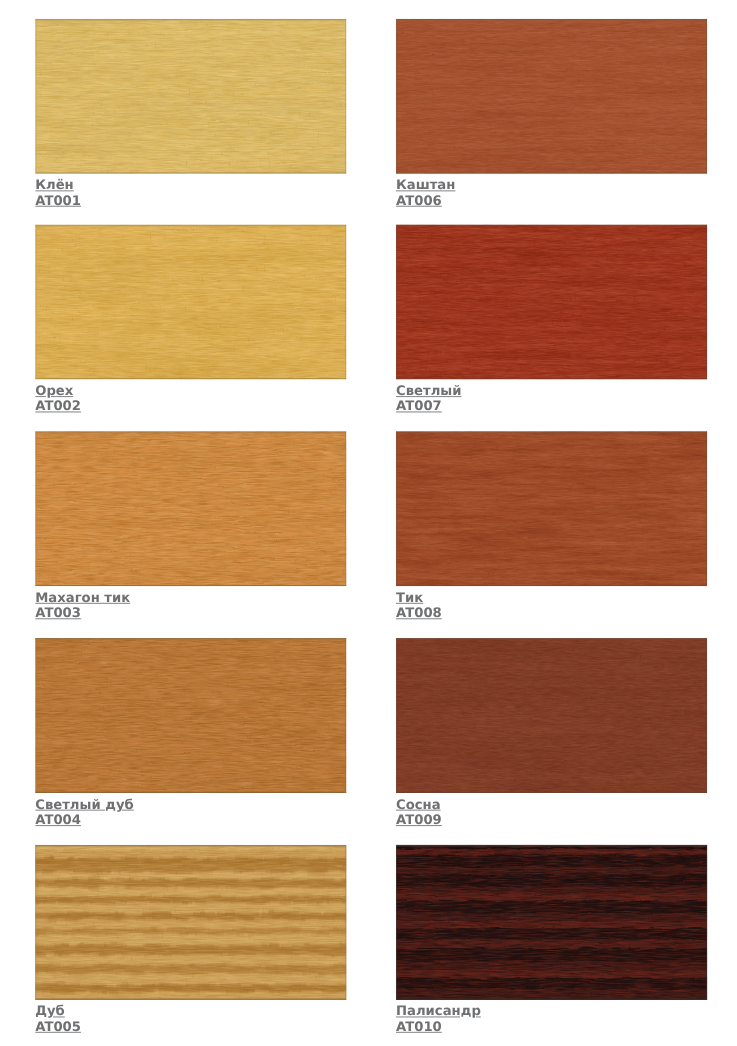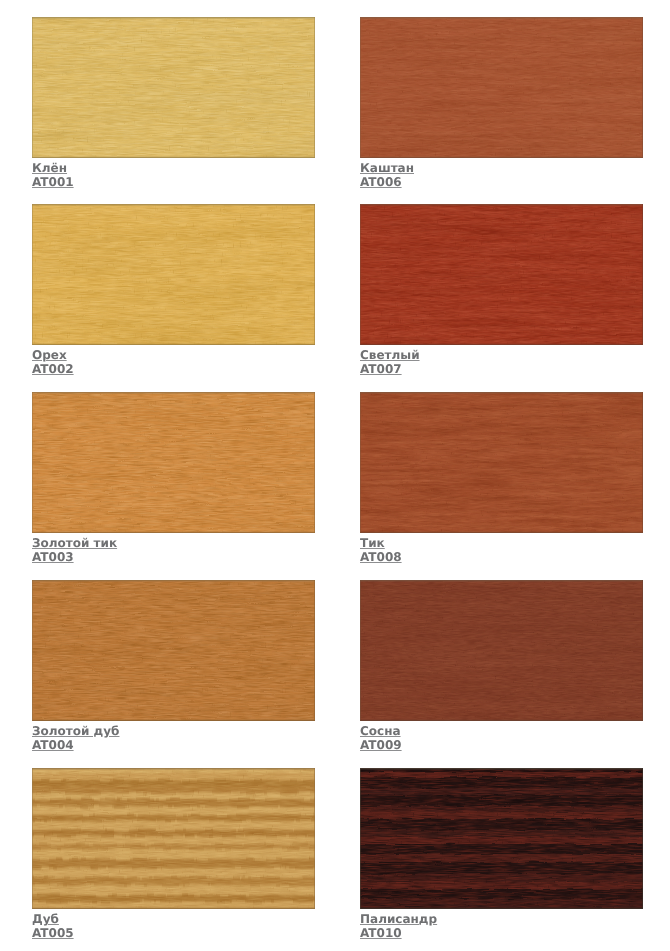--- a/index.html
+++ b/index.html
@@ -259,21 +259,21 @@
           <rect width="283" height="141" filter="url(#glw2)" opacity="0.52"></rect>
           <rect width="283" height="141" filter="url(#prw2)" opacity="0.22"></rect>
           <rect x="0" y="0" width="283" height="1" fill="#9f7746" opacity="0.85"></rect>
           <rect x="0" y="1" width="283" height="1" fill="#9f7746" opacity="0.35"></rect>
           <rect x="0" y="139.8" width="283" height="1.2" fill="#9a6d39" opacity="0.9"></rect>
           <rect x="0" y="0" width="1" height="141" fill="#9f7746" opacity="0.55"></rect>
           <rect x="282" y="0" width="1" height="141" fill="#9a6d39" opacity="0.6"></rect>
         </svg>
       </div>
     <div class="caption">
-      <a class="cap-line">Золотой тик</a>
+      <a class="cap-line">Махагон тик</a>
       <a class="cap-line">AT003</a>
     </div>
   </div>
 
   <div class="card" style="left: 32px; top: 580px;">
     <div class="sample" style="width: 283px; height: 141px;">
         <svg xmlns="http://www.w3.org/2000/svg" width="283" height="141" viewBox="0 0 283 141">
           <defs>
             <filter id="bdw3" x="0%" y="0%" width="100%" height="100%" color-interpolation-filters="sRGB">
               <feTurbulence type="fractalNoise" baseFrequency="0.005 0.08" numOctaves="2" seed="407" result="t"></feTurbulence>
@@ -342,21 +342,21 @@
           <rect width="283" height="141" filter="url(#glw3)" opacity="0.5"></rect>
           <rect width="283" height="141" filter="url(#prw3)" opacity="0.22"></rect>
           <rect x="0" y="0" width="283" height="1" fill="#946e42" opacity="0.85"></rect>
           <rect x="0" y="1" width="283" height="1" fill="#946e42" opacity="0.35"></rect>
           <rect x="0" y="139.8" width="283" height="1.2" fill="#8d6334" opacity="0.9"></rect>
           <rect x="0" y="0" width="1" height="141" fill="#946e42" opacity="0.55"></rect>
           <rect x="282" y="0" width="1" height="141" fill="#8d6334" opacity="0.6"></rect>
         </svg>
       </div>
     <div class="caption">
-      <a class="cap-line">Золотой дуб</a>
+      <a class="cap-line">Светлый дуб</a>
       <a class="cap-line">AT004</a>
     </div>
   </div>
 
   <div class="card" style="left: 32px; top: 768px;">
     <div class="sample" style="width: 283px; height: 141px;">
         <svg xmlns="http://www.w3.org/2000/svg" width="283" height="141" viewBox="0 0 283 141">
           <defs>
             <filter id="bdw4" x="0%" y="0%" width="100%" height="100%" color-interpolation-filters="sRGB">
               <feTurbulence type="fractalNoise" baseFrequency="0.004 0.105" numOctaves="2" seed="508" result="t"></feTurbulence>

